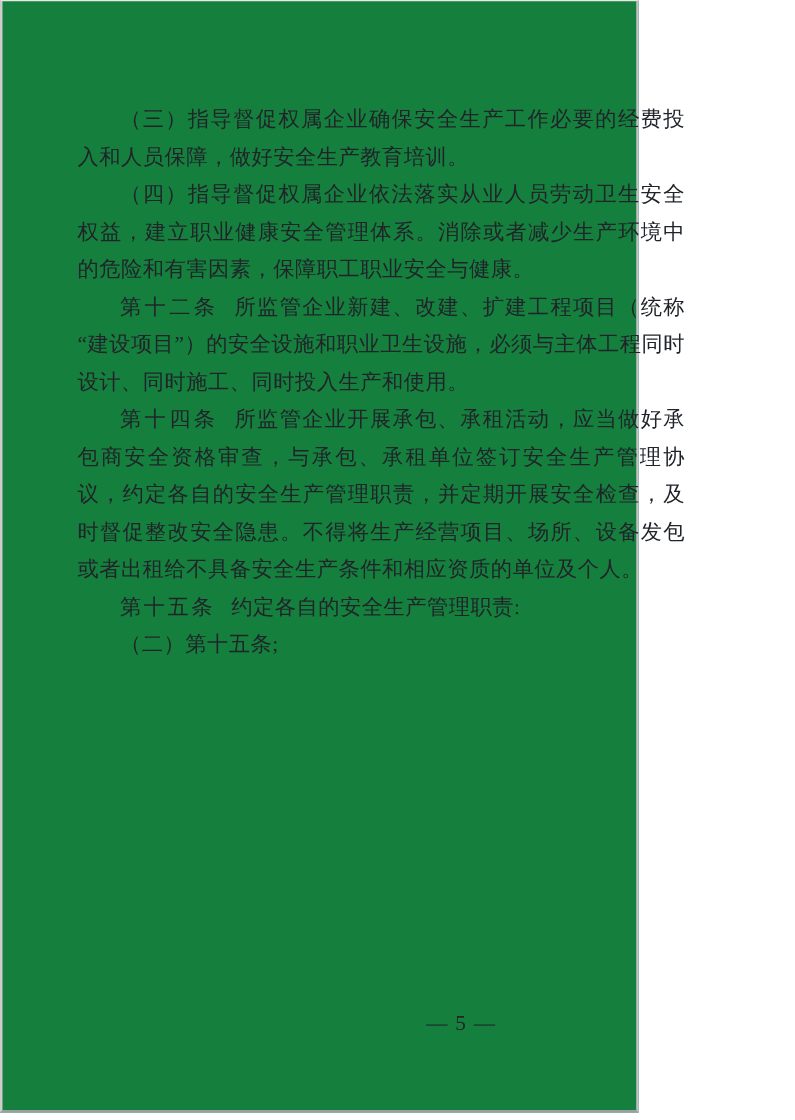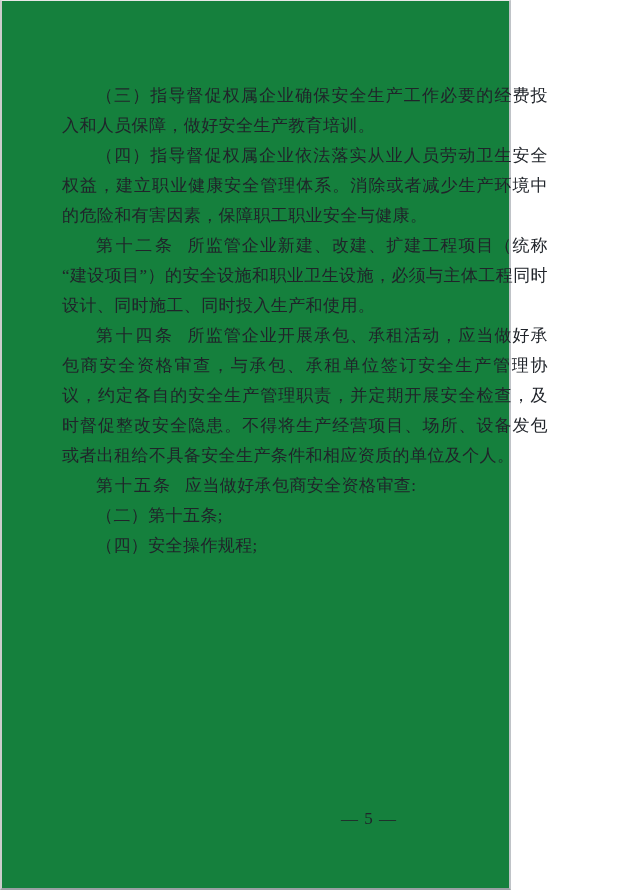--- a/index.html
+++ b/index.html
@@ -76,25 +76,24 @@
     <p class="para"><span>（三）指导督促权属企业确保安全生产工作必要的经费投入和人员保障，做好安全生产教育培训。</span></p>
 
     <p class="para"><span>（四）指导督促权属企业依法落实从业人员劳动卫生安全权益，建立职业健康安全管理体系。消除或者减少生产环境中的危险和有害因素，保障职工职业安全与健康。</span></p>
 
 
     <p class="para"><span class="lead">第十二条</span><span>所监管企业新建、改建、扩建工程项目（统称“建设项目”）的安全设施和职业卫生设施，必须与主体工程同时设计、同时施工、同时投入生产和使用。</span></p>
 
 
     <p class="para"><span class="lead">第十四条</span><span>所监管企业开展承包、承租活动，应当做好承包商安全资格审查，与承包、承租单位签订安全生产管理协议，约定各自的安全生产管理职责，并定期开展安全检查，及时督促整改安全隐患。不得将生产经营项目、场所、设备发包或者出租给不具备安全生产条件和相应资质的单位及个人。</span></p>
 
-    <p class="para"><span class="lead">第十五条</span><span>应当做好承包商安全资格审查:</span></p>
+    <p class="para"><span class="lead">第十五条</span><span>约定各自的安全生产管理职责:</span></p>
 
 
     <p class="para"><span>（二）第十五条;</span></p>
 
 
-    <p class="para"><span>（四）安全操作规程;</span></p>
 
 
   </div>
 
   <div class="page-num">— 5 —</div>
 </div>
 
 </body></html>

